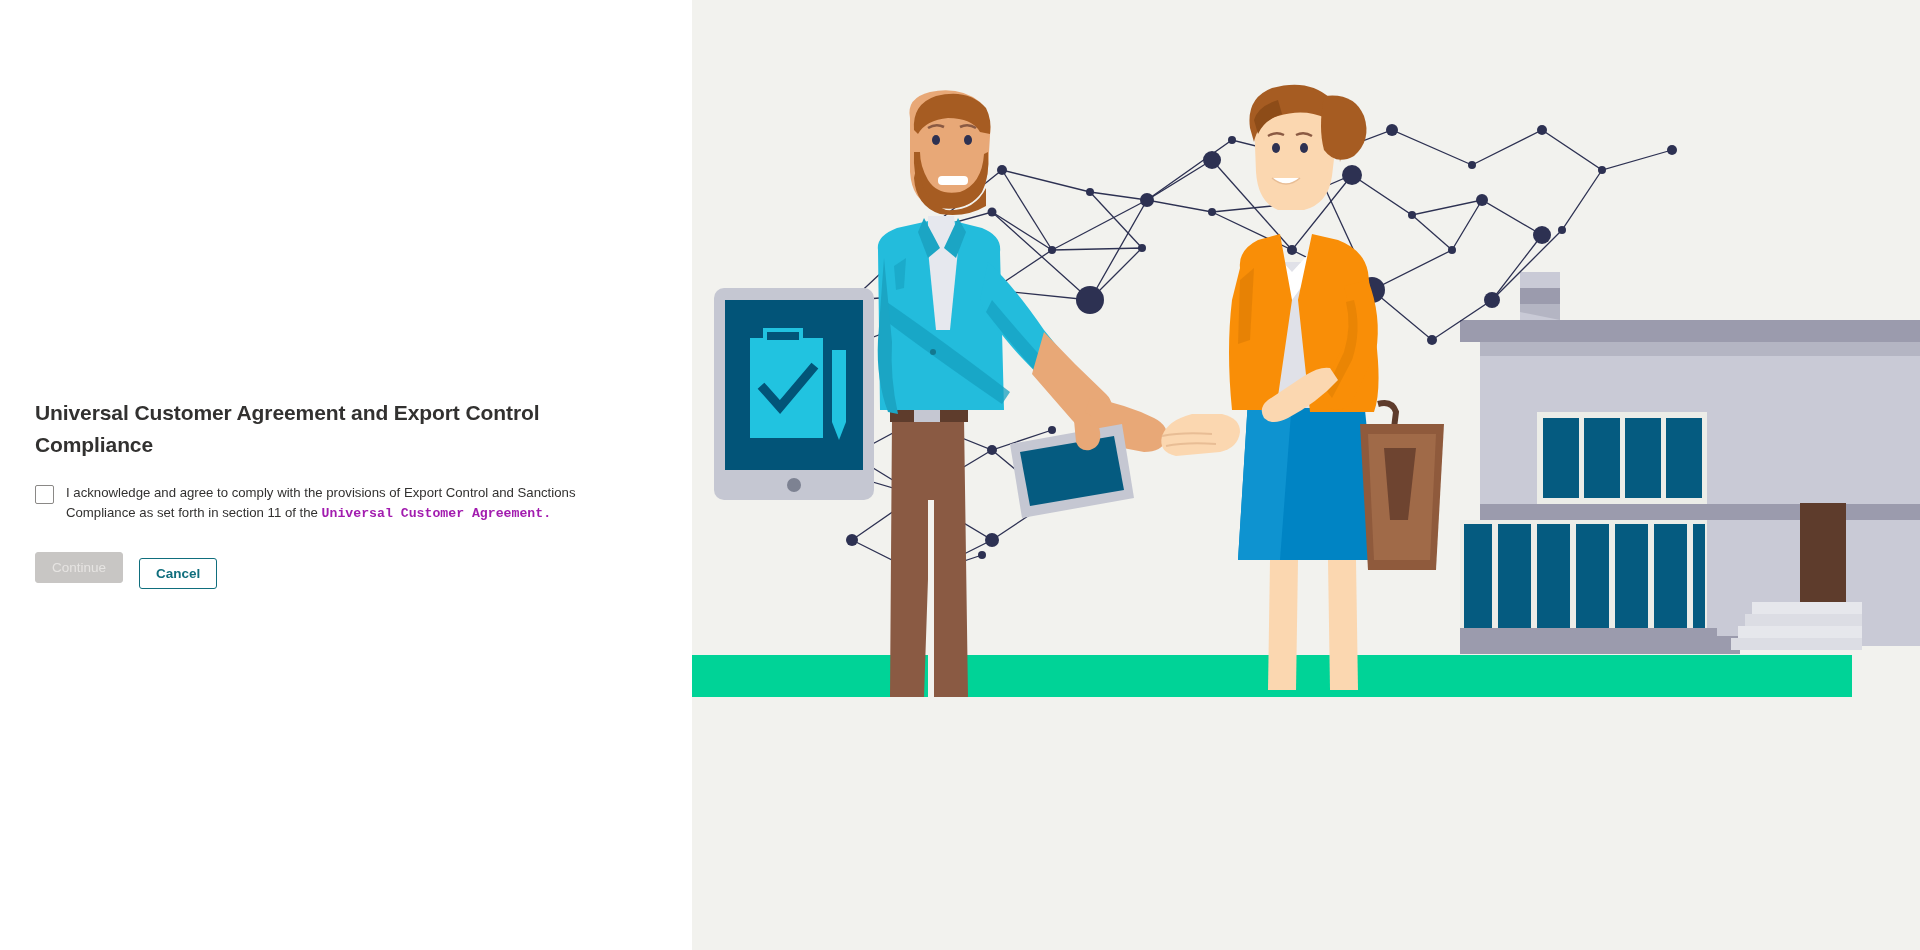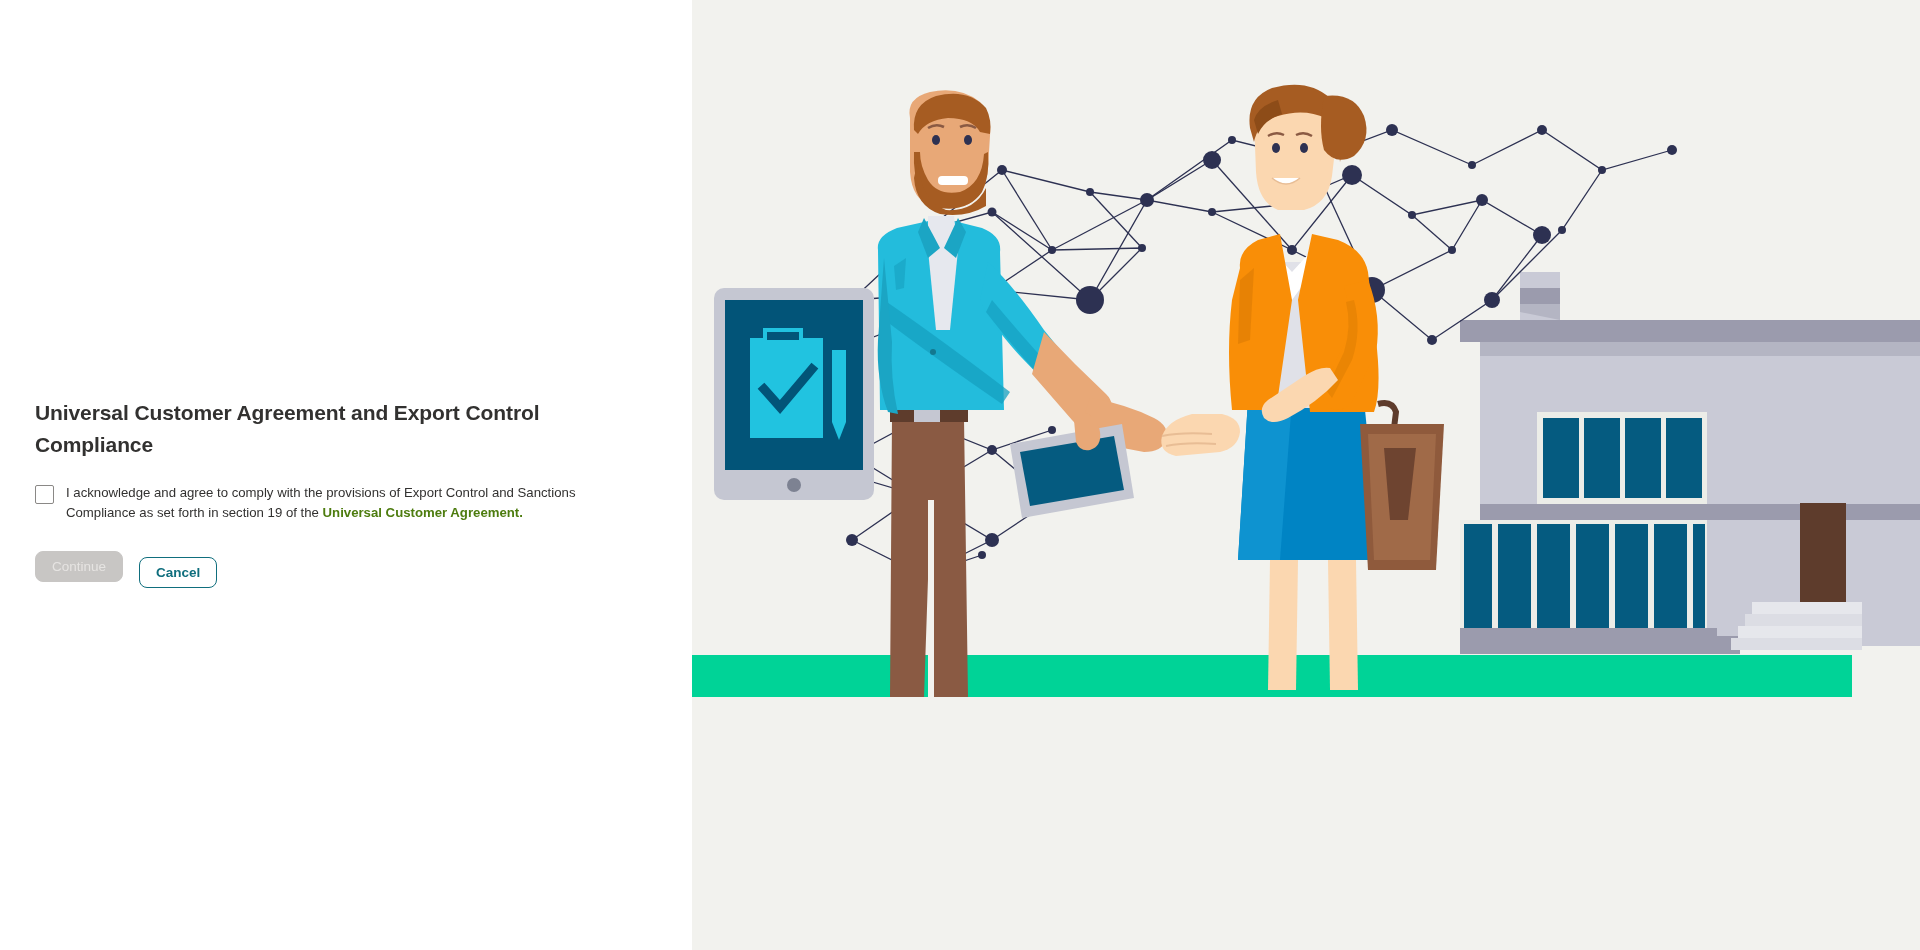--- a/index.html
+++ b/index.html
@@ -56,30 +56,31 @@
     background: #ffffff;
     cursor: pointer;
   }
   .ack-text {
     font-size: 13.2px;
     line-height: 20px;
     color: #323130;
     max-width: 545px;
   }
   .ack-link {
-    color: #4d7c0f;
+    color: #a21caf;
     font-weight: 600;
     text-decoration: none;
     cursor: pointer;
+    font-family: Liberation Mono, monospace;
   }
   .btn-row { display: flex; align-items: center; gap: 16px; }
   .btn {
     font-family: "Liberation Sans", "DejaVu Sans", sans-serif;
     font-size: 13.5px;
-    border-radius: 8px;
+    border-radius: 3px;
     padding: 0 16px;
     height: 31px;
     line-height: 29px;
     cursor: pointer;
     white-space: nowrap;
   }
   .btn-continue {
     background: #c8c6c4;
     color: #e6e4e2;
     border: 1px solid #c8c6c4;
@@ -115,21 +116,21 @@
 <div class="page">
 
   <div class="left-panel">
     <div class="form-block">
 
       <h1 class="page-title">Universal Customer Agreement and Export Control Compliance</h1>
 
       <div class="ack-row">
         <div class="checkbox"></div>
         <div class="ack-text">
-          <span>I acknowledge and agree to comply with the provisions of Export Control and Sanctions Compliance as set forth in section 19 of the </span><span class="ack-link">Universal Customer Agreement.</span>
+          <span>I acknowledge and agree to comply with the provisions of Export Control and Sanctions Compliance as set forth in section 11 of the </span><span class="ack-link">Universal Customer Agreement.</span>
         </div>
       </div>
 
       <div class="btn-row">
         <button class="btn btn-continue" disabled="">Continue</button>
         <button class="btn btn-cancel">Cancel</button>
       </div>
 
     </div>
   </div>

